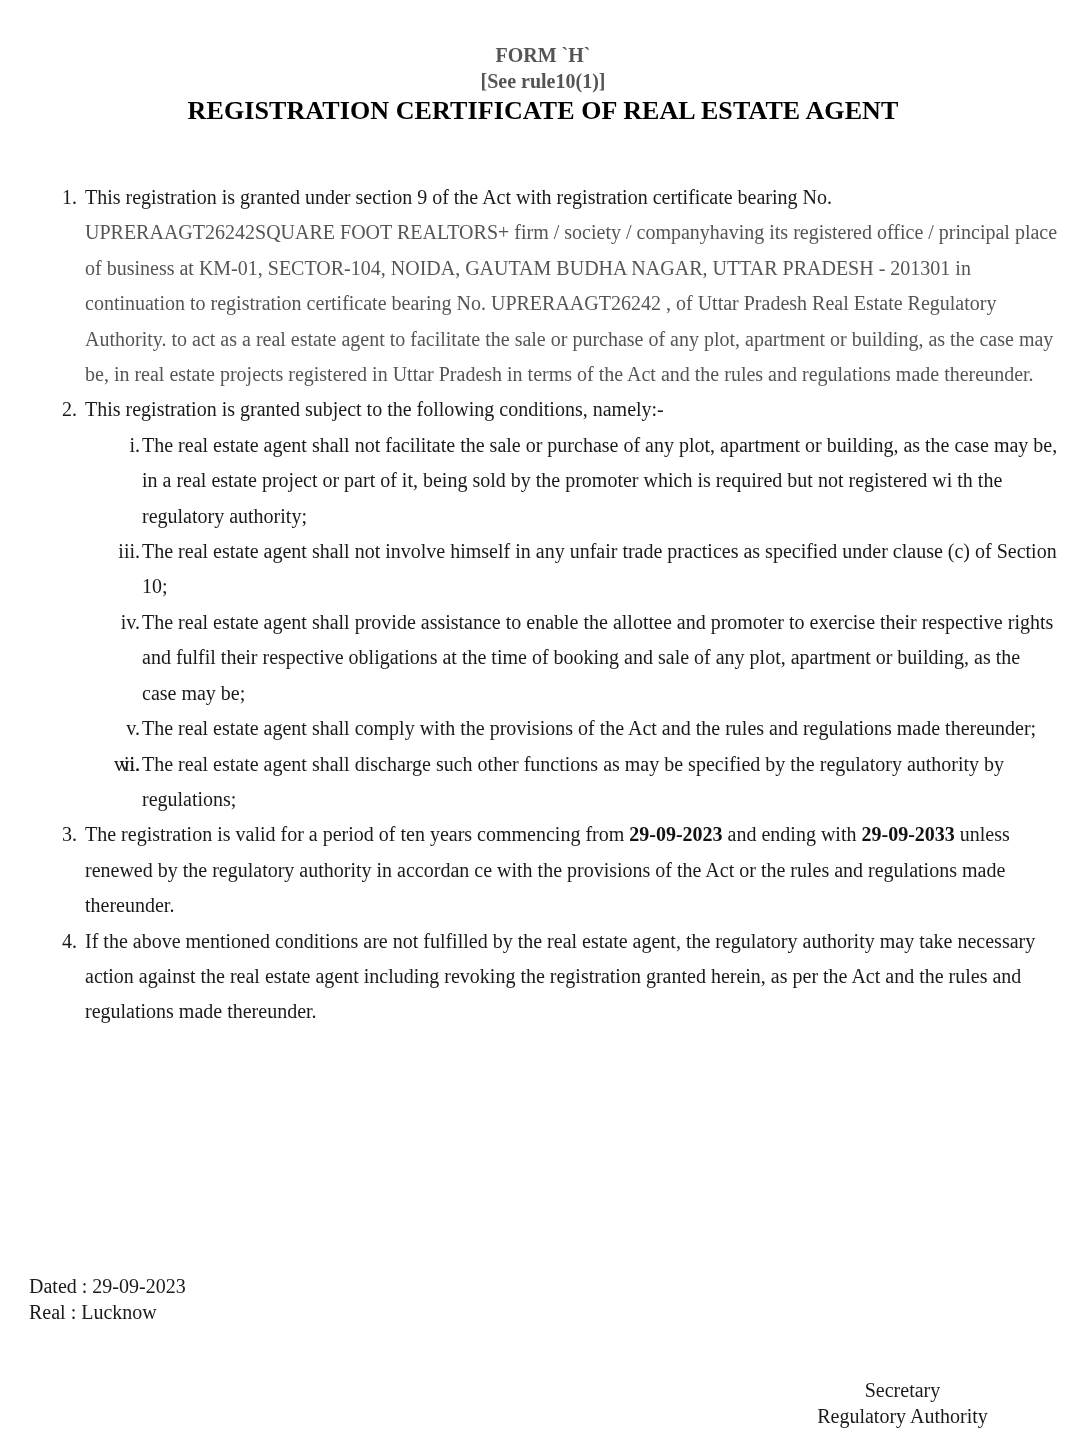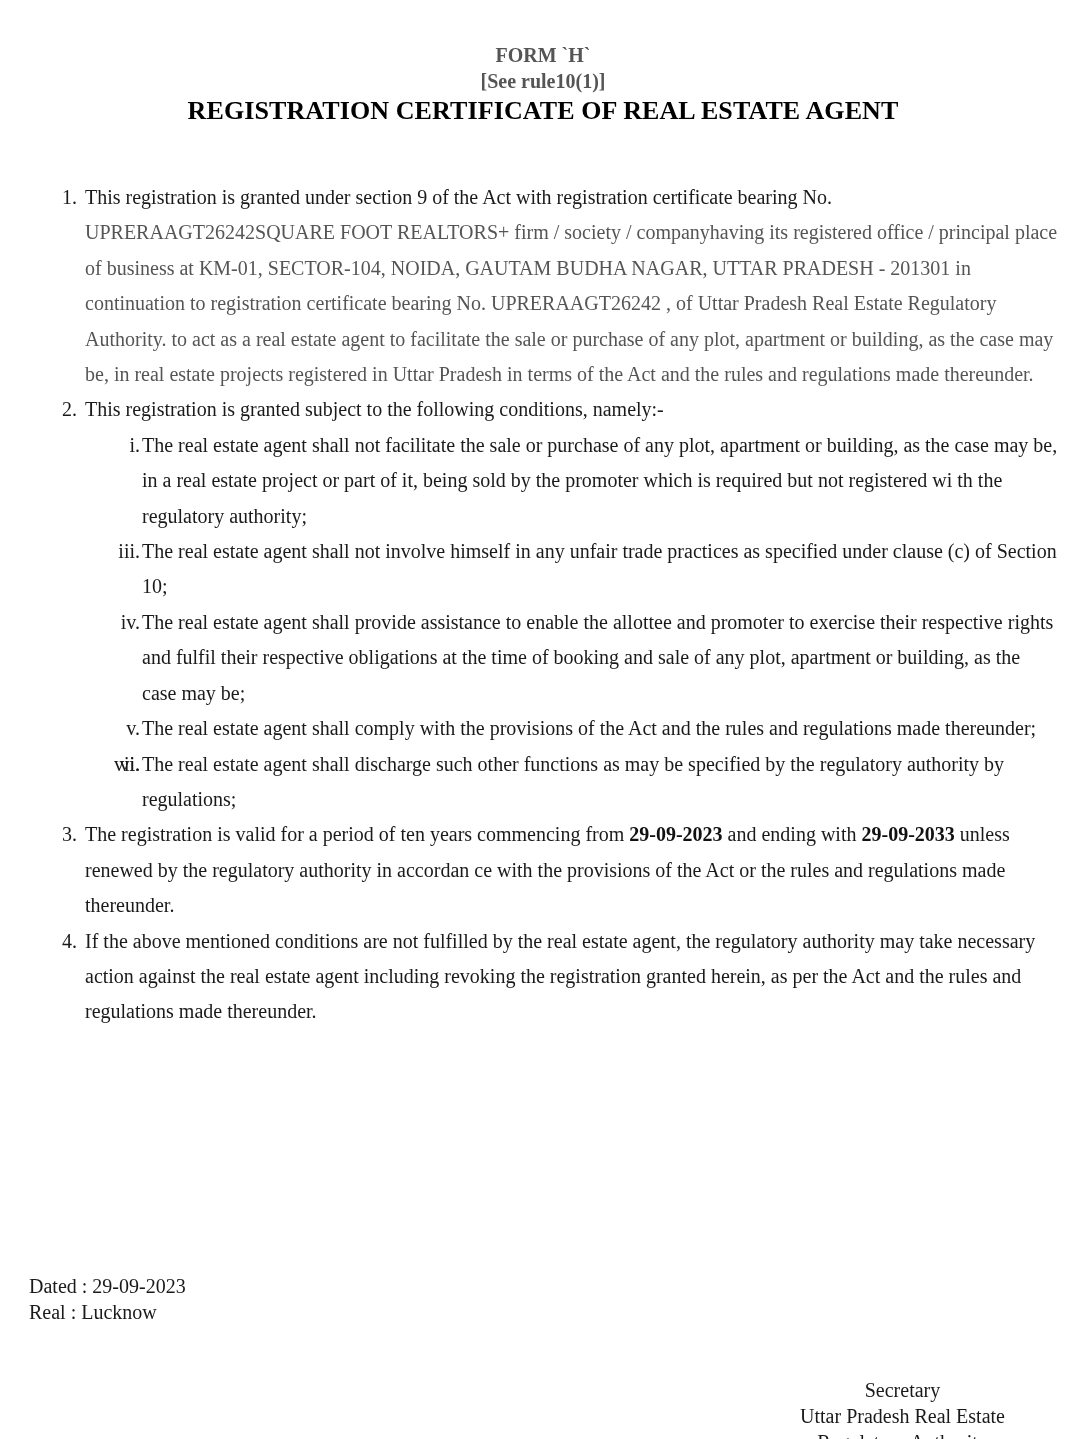--- a/index.html
+++ b/index.html
@@ -79,15 +79,14 @@
   </div>
 </div>
 
 <div class="dated">
   <div>Dated : 29-09-2023</div>
   <div>Real : Lucknow</div>
 </div>
 
 <div class="sign">
   <div>Secretary</div>
-  <div>Uttar Pradesh Real Estate</div>
   <div>Regulatory Authority</div>
 </div>
 
 </body></html>

